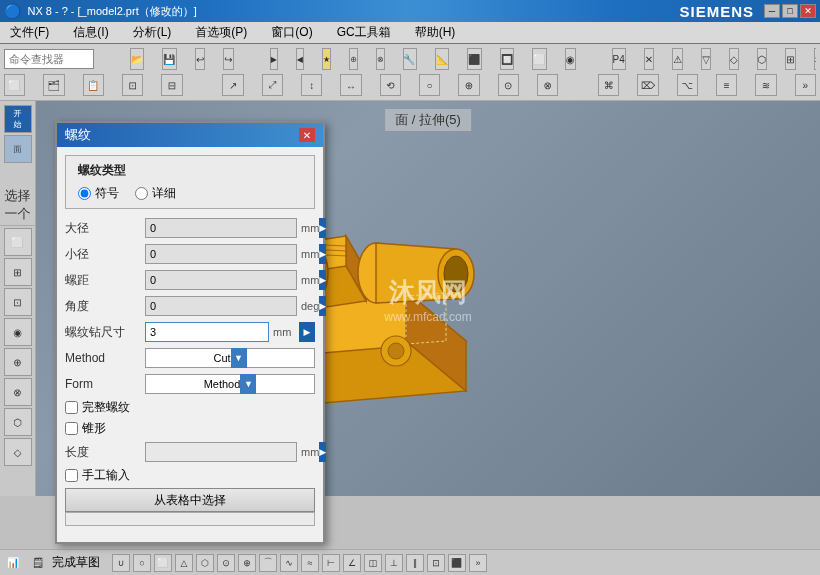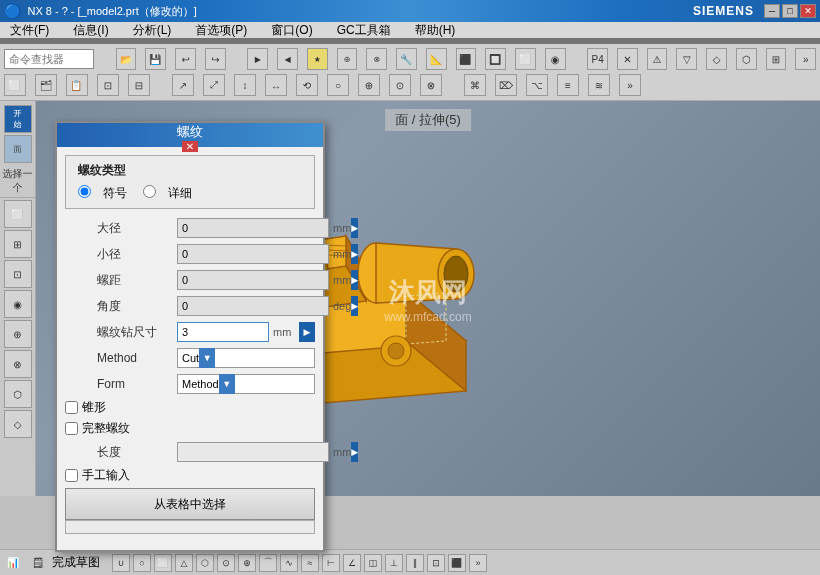--- a/index.html
+++ b/index.html
@@ -41,35 +41,35 @@
     
     #menu-bar {
       width: 100%;
       height: 22px;
       background: #d9d9d9;
       display: flex;
       align-items: center;
       padding: 0 4px;
       gap: 12px;
       font-size: 12px;
-      border-bottom: 6px solid #737373;
+      border-bottom: 1px solid #737373;
     }
     .menu-item { cursor: pointer; padding: 2px 6px; }
 
     
     #toolbar-area {
       width: 100%;
       background: #d0d0d0;
       border-bottom: 1px solid #aaa;
       padding: 2px 4px;
     }
     #toolbar-row1, #toolbar-row2 {
       display: flex;
       align-items: center;
-      gap: 9px;
+      gap: 18px;
       height: 26px;
       flex-wrap: nowrap;
       overflow: hidden;
     }
     .tb-btn {
       width: 22px; height: 22px;
       background: #d4d4d4;
       border: 1px solid #999;
       display: flex; align-items: center; justify-content: center;
       cursor: pointer;
@@ -160,21 +160,20 @@
     #dialog-title {
       height: 24px;
       background: linear-gradient(to right, #2060b0, #4090d0);
       color: white;
       display: flex;
       align-items: center;
       justify-content: space-between;
       padding: 0 8px;
       font-size: 13px;
       cursor: move;
-      flex-direction: column;
     }
     #dialog-close {
       width: 16px; height: 14px;
       background: #d04040;
       color: white;
       border: none;
       font-size: 10px;
       display: flex; align-items: center; justify-content: center;
       cursor: pointer;
     }
@@ -193,30 +192,29 @@
       margin-bottom: 6px;
       color: #222;
     }
     .radio-row {
       display: flex;
       gap: 16px;
       align-items: center;
     }
     .radio-item {
       display: flex;
-      align-items: flex-start;
-      gap: 12px;
+      align-items: center;
+      gap: 4px;
       font-size: 12px;
     }
     .form-row {
       display: flex;
       align-items: center;
       margin-bottom: 4px;
       min-height: 22px;
-      margin-left: 32px;
     }
     .form-label {
       width: 80px;
       font-size: 12px;
       color: #333;
       flex-shrink: 0;
     }
     .form-input {
       flex: 1;
       height: 20px;
@@ -243,21 +241,21 @@
       font-size: 9px;
       cursor: pointer;
     }
     .form-dropdown {
       flex: 1;
       height: 20px;
       border: 1px solid #999;
       background: white;
       padding: 0 4px;
       font-size: 11px;
-      display: flex; align-items: center; justify-content: flex-start;
+      display: flex; align-items: center; justify-content: center;
       cursor: pointer;
     }
     .dropdown-arrow {
       width: 16px; height: 20px;
       background: #3a7ac0;
       color: white;
       display: flex; align-items: center; justify-content: center;
       font-size: 9px;
     }
     .checkbox-row {
@@ -268,21 +266,21 @@
       font-size: 12px;
     }
     .sub-section {
       border: 1px solid #aaa;
       padding: 6px 8px;
       margin-bottom: 8px;
       background: #ebebeb;
     }
     .from-table-btn {
       width: 100%;
-      height: 32px;
+      height: 24px;
       border: 1px solid #888;
       background: linear-gradient(to bottom, #e8e8e8, #d0d0d0);
       font-size: 12px;
       cursor: pointer;
       display: flex; align-items: center; justify-content: center;
     }
 
     
     #status-bar {
       position: absolute;
@@ -313,21 +311,21 @@
   </style>
 </head>
 <body>
 
 <div id="title-bar">
   <div id="title-bar-left">
     <span style="font-size:14px;">🔵</span>
     <span style="font-size:11px;">NX 8 - ? - [_model2.prt（修改的）]</span>
   </div>
   <div id="title-bar-right">
-    <span style="font-size:12px;font-weight:bold;margin-right:8px;letter-spacing:1px;">SIEMENS</span>
+    <span style="font-size:15px;font-weight:bold;margin-right:8px;letter-spacing:1px;">SIEMENS</span>
     <div class="title-btn">─</div>
     <div class="title-btn">□</div>
     <div class="title-btn close">✕</div>
   </div>
 </div>
 
 <div id="menu-bar">
   <span class="menu-item">文件(F)</span>
   <span class="menu-item">信息(I)</span>
   <span class="menu-item">分析(L)</span>
@@ -393,21 +391,21 @@
     <div class="tb-btn">≋</div>
     <div class="tb-btn">»</div>
   </div>
 </div>
 
 <div id="main-area" style="position:relative; display:flex; width:820px; height:395px;">
 
   <div id="left-sidebar">
     <div class="side-btn" style="font-size:8px;background:#2060a8;color:white;">开<br>始</div>
     <div class="side-btn" style="background:#a0b8d0;font-size:8px;">面</div>
-    <div style="font-size:10px;text-align:center;width:100%;color:#333;padding:2px 0;border-bottom:1px solid #aaa;">选择一个</div>
+    <div style="font-size:13px;text-align:center;width:100%;color:#333;padding:2px 0;border-bottom:1px solid #aaa;margin-top:20px;">选择一个</div>
     <div class="side-btn">⬜</div>
     <div class="side-btn">⊞</div>
     <div class="side-btn">⊡</div>
     <div class="side-btn">◉</div>
     <div class="side-btn">⊕</div>
     <div class="side-btn">⊗</div>
     <div class="side-btn">⬡</div>
     <div class="side-btn">◇</div>
   </div>
 
@@ -525,25 +523,25 @@
         <span class="form-label">Form</span>
         <div class="form-dropdown">
           <span>Method</span>
           <div class="dropdown-arrow">▼</div>
         </div>
       </div>
 
 
       <div class="checkbox-row">
         <input type="checkbox" style="">
-        <span>锥形</span>
+        <span>完整螺纹</span>
       </div>
       <div class="checkbox-row">
         <input type="checkbox" style="">
-        <span>完整螺纹</span>
+        <span>锥形</span>
       </div>
 
       <div class="form-row">
         <span class="form-label">长度</span>
         <input class="form-input" type="text" value="" style="flex: 1 1 0%;">
         <span class="form-unit">mm</span>
         <div class="form-arrow">▶</div>
       </div>
 
       <div class="checkbox-row">

